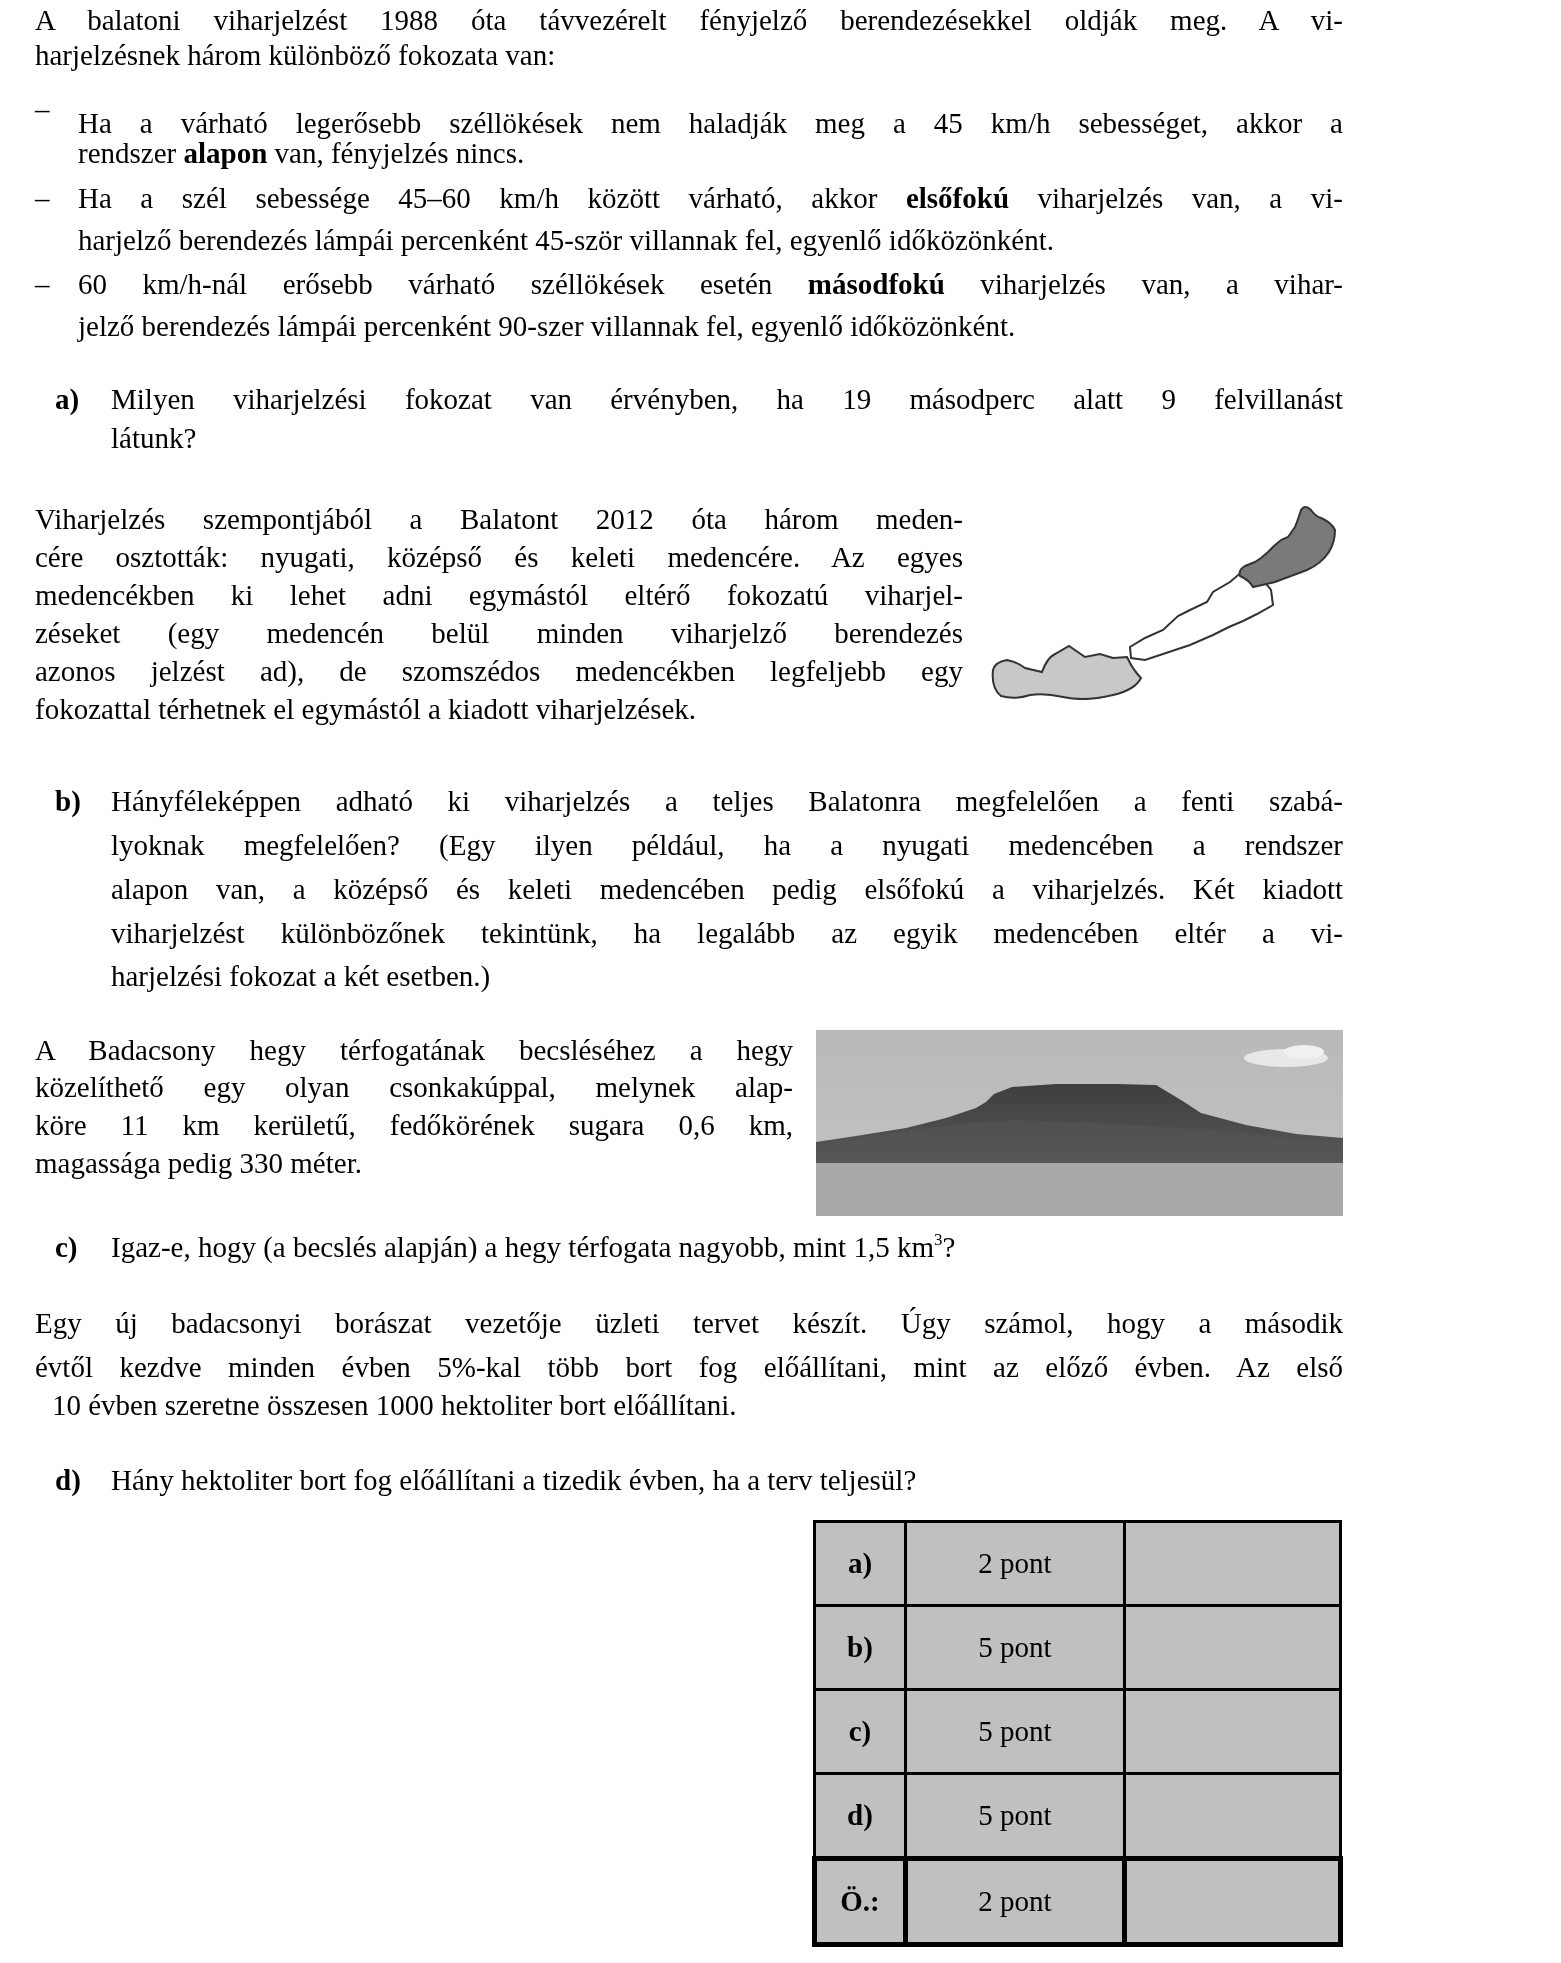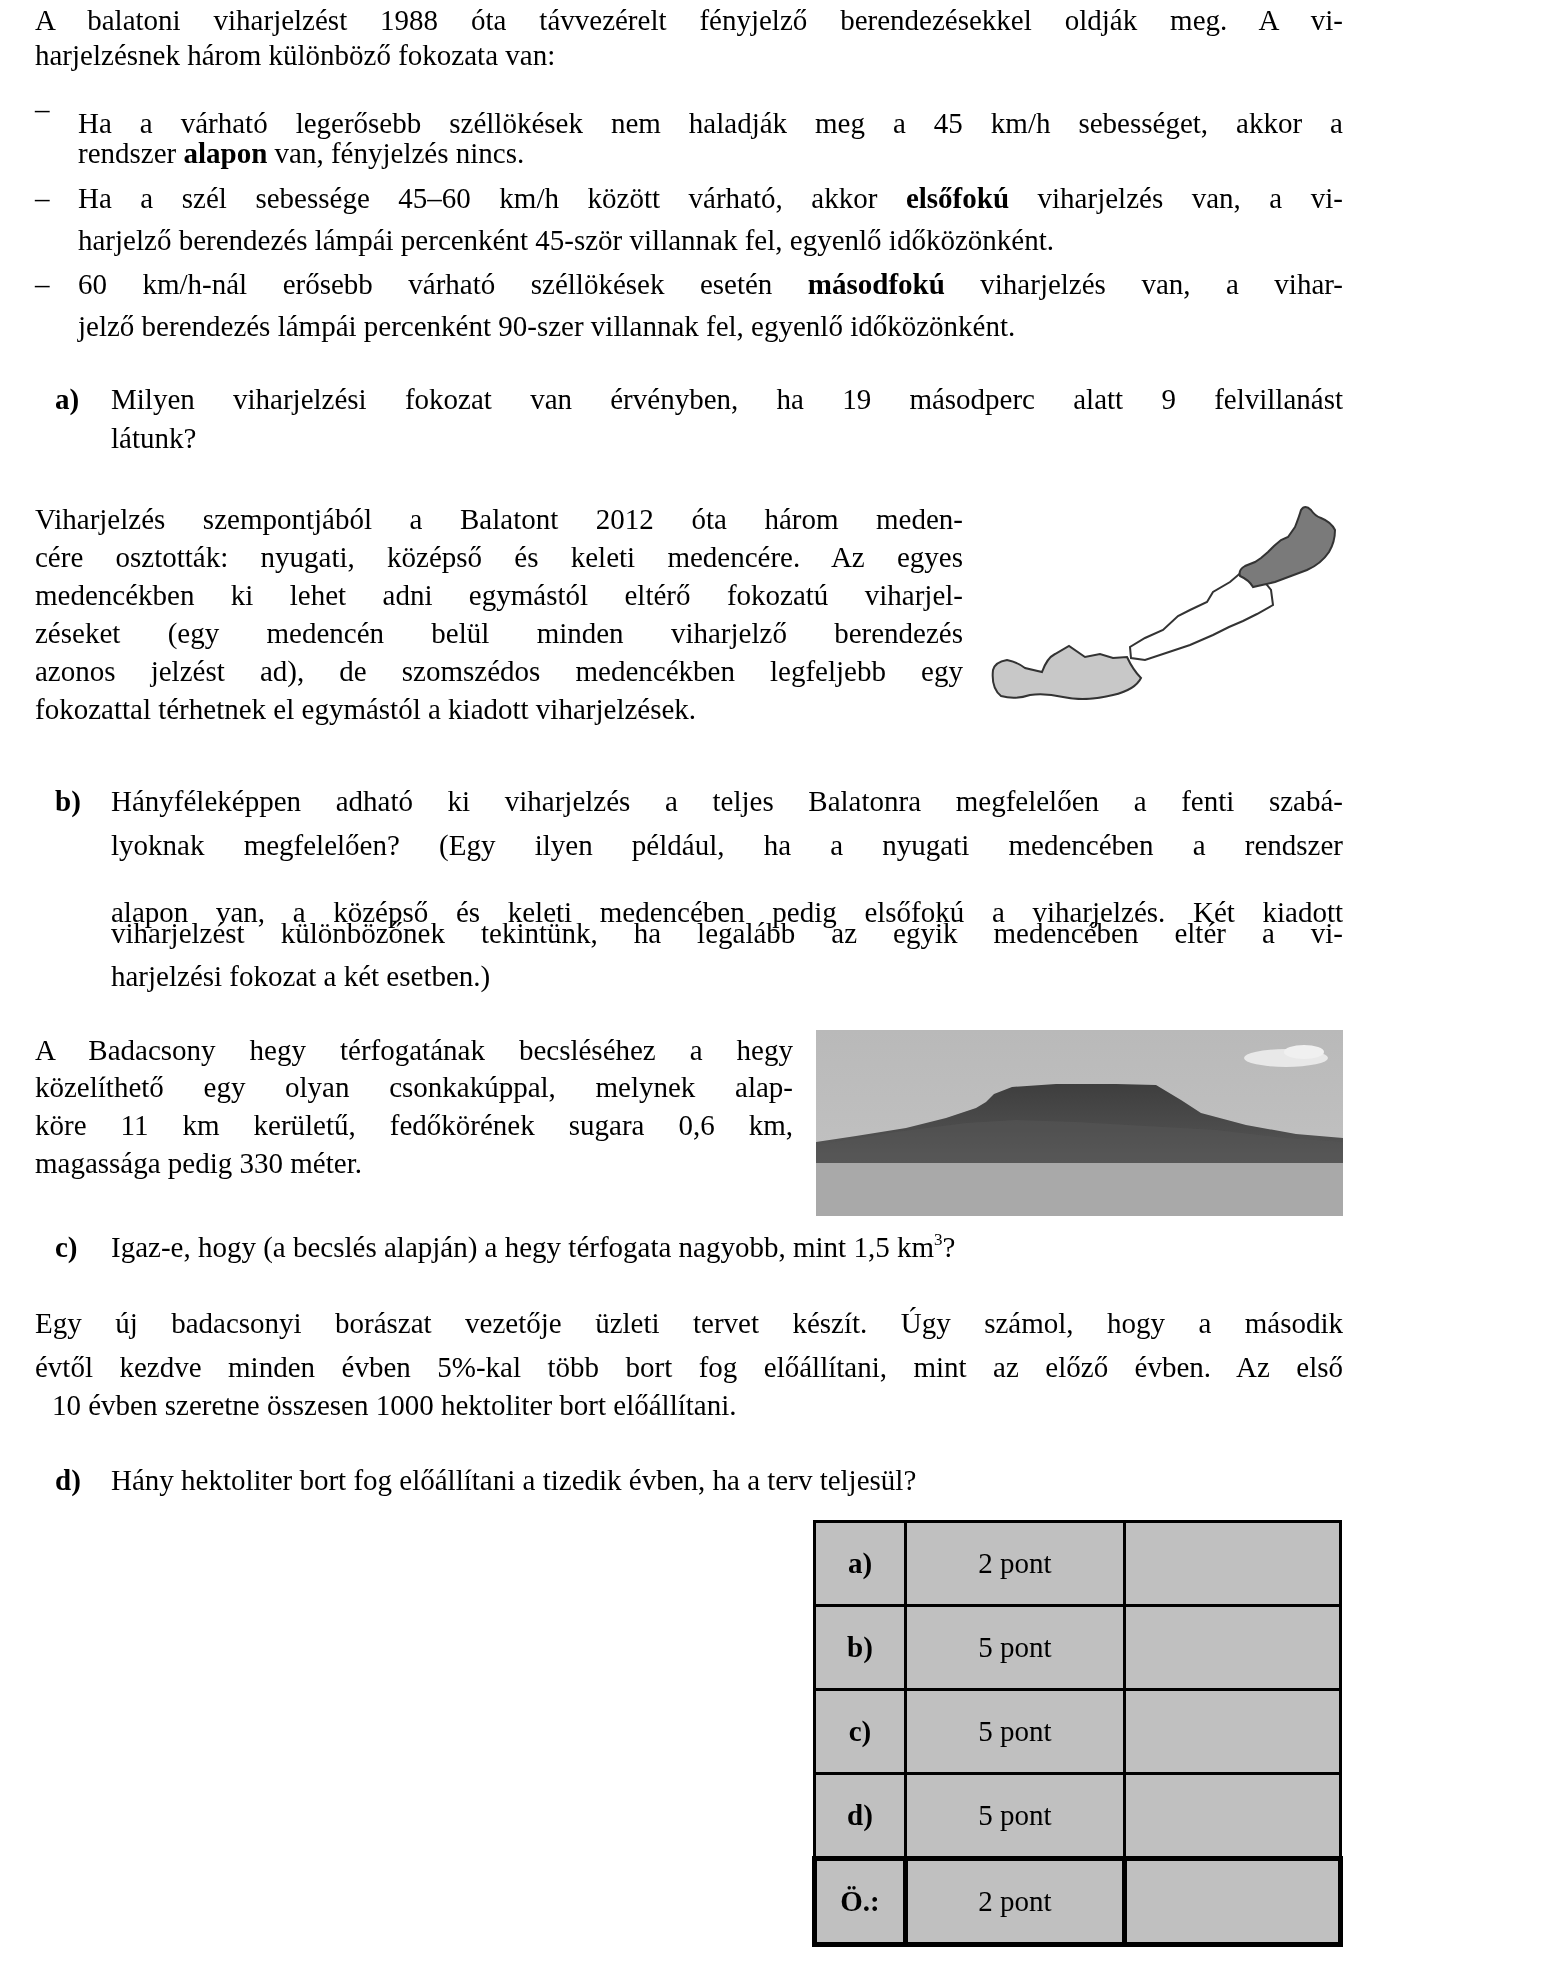--- a/index.html
+++ b/index.html
@@ -54,21 +54,21 @@
   <path d="M 146,168 L 145,157 L 160,148 L 178,140 L 193,126 L 205,120 L 222,112 L 228,102 L 245,92 L 259,80 L 266,77 L 270,86 L 282,95 L 286,100 L 288,115 L 272,124 L 258,131 L 244,137 L 228,145 L 205,155 L 184,162 L 160,170 Z" fill="#ffffff" stroke="#333" stroke-width="2"></path>
 
   <path d="M 8,180 Q 10,172 22,170 Q 32,172 40,178 L 57,182 Q 62,168 70,164 L 84,156 L 100,167 L 115,164 L 128,168 L 142,167 Q 148,180 156,188 Q 150,200 128,205 Q 100,212 78,207 Q 60,203 45,205 Q 30,210 16,206 Q 6,198 8,180 Z" fill="#c8c8c8" stroke="#333" stroke-width="2"></path>
 
   <path d="M 277,86 Q 275,80 282,76 L 292,72 L 298,68 L 305,62 L 311,56 L 318,50 L 325,47 L 332,37 Q 336,27 338,20 Q 342,14 348,20 Q 352,26 358,28 Q 368,32 372,40 Q 372,52 366,62 Q 358,74 344,80 Q 328,86 312,92 L 290,97 Q 286,90 277,86 Z" fill="#7a7a7a" stroke="#333" stroke-width="2" transform="translate(-22,0)"></path>
 </svg>
 
 <span class="label" style="left:55px;top:783px;">b)</span>
 <div class="ln just" style="left:111px;top:783px;width:1232px;">Hányféleképpen adható ki viharjelzés a teljes Balatonra megfelelően a fenti szabá-</div>
 <div class="ln just" style="left:111px;top:827px;width:1232px;">lyoknak megfelelően? (Egy ilyen például, ha a nyugati medencében a rendszer</div>
-<div class="ln just" style="left:111px;top:871px;width:1232px;margin-top:23px;">alapon van, a középső és keleti medencében pedig elsőfokú a viharjelzés. Két kiadott</div>
+<div class="ln just" style="left:111px;top:871px;width:1232px;">alapon van, a középső és keleti medencében pedig elsőfokú a viharjelzés. Két kiadott</div>
 <div class="ln just" style="left:111px;top:915px;width:1232px;">viharjelzést különbözőnek tekintünk, ha legalább az egyik medencében eltér a vi-</div>
 <div class="ln" style="left:111px;top:958px;">harjelzési fokozat a két esetben.)</div>
 
 <div class="ln just" style="left:35px;top:1032px;width:758px;">A Badacsony hegy térfogatának becsléséhez a hegy</div>
 <div class="ln just" style="left:35px;top:1069px;width:758px;">közelíthető egy olyan csonkakúppal, melynek alap-</div>
 <div class="ln just" style="left:35px;top:1107px;width:758px;">köre 11 km kerületű, fedőkörének sugara 0,6 km,</div>
 <div class="ln" style="left:35px;top:1145px;">magassága pedig 330 méter.</div>
 
 <svg class="photo" viewBox="0 0 527 186" preserveAspectRatio="none">
   <defs>

